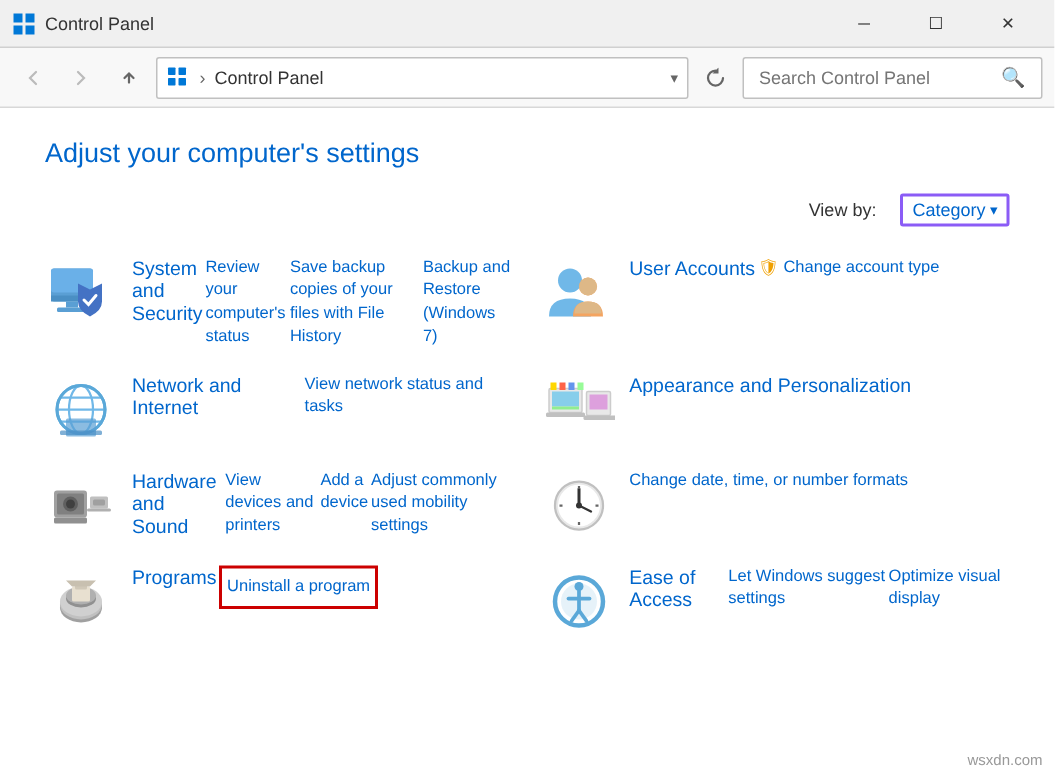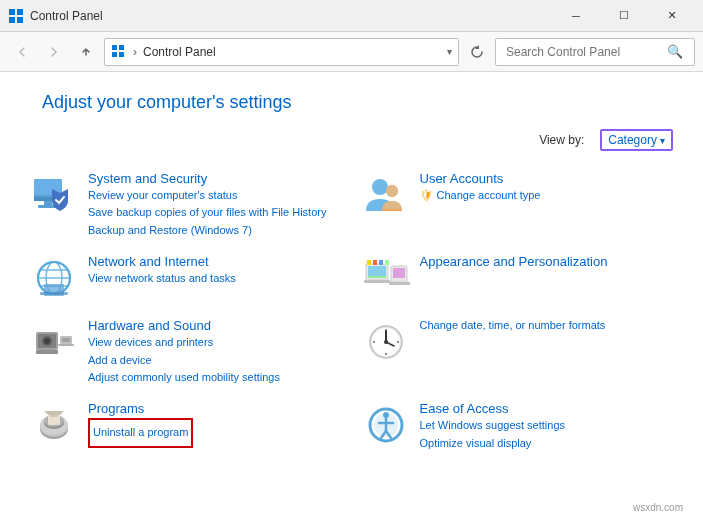--- a/index.html
+++ b/index.html
@@ -143,21 +143,20 @@
     
     .main-content {
       padding: 20px 30px;
       background: #fff;
     }
     .page-heading {
       font-size: 18px;
       color: #0066cc;
       font-weight: 300;
       margin-bottom: 16px;
-      margin-left: 12px;
     }
     .view-by-row {
       display: flex;
       justify-content: flex-end;
       align-items: center;
       margin-bottom: 16px;
       gap: 16px;
     }
     .view-by-label {
       font-size: 12px;
@@ -198,21 +197,21 @@
     .cat-icon {
       width: 48px;
       height: 48px;
       flex-shrink: 0;
       display: flex;
       align-items: center;
       justify-content: center;
     }
     .cat-content {
       display: flex;
-      flex-direction: column;
+      flex-direction: row;
       gap: 2px;
     }
     .cat-title {
       font-size: 13px;
       color: #0066cc;
       font-weight: 400;
       cursor: pointer;
       text-decoration: none;
     }
     .cat-link {
@@ -227,21 +226,21 @@
       padding: 5px 3px;
       display: inline-block;
     }
 
     
     svg { display: block; }
 
     .watermark {
       position: fixed;
       bottom: 8px;
-      right: 20px;
+      right: 8px;
       font-size: 10px;
       color: #999;
     }
   </style>
 </head>
 <body>
 
 <div class="title-bar">
   <div class="title-bar-icon">
     <svg width="16" height="16" viewBox="0 0 16 16">

